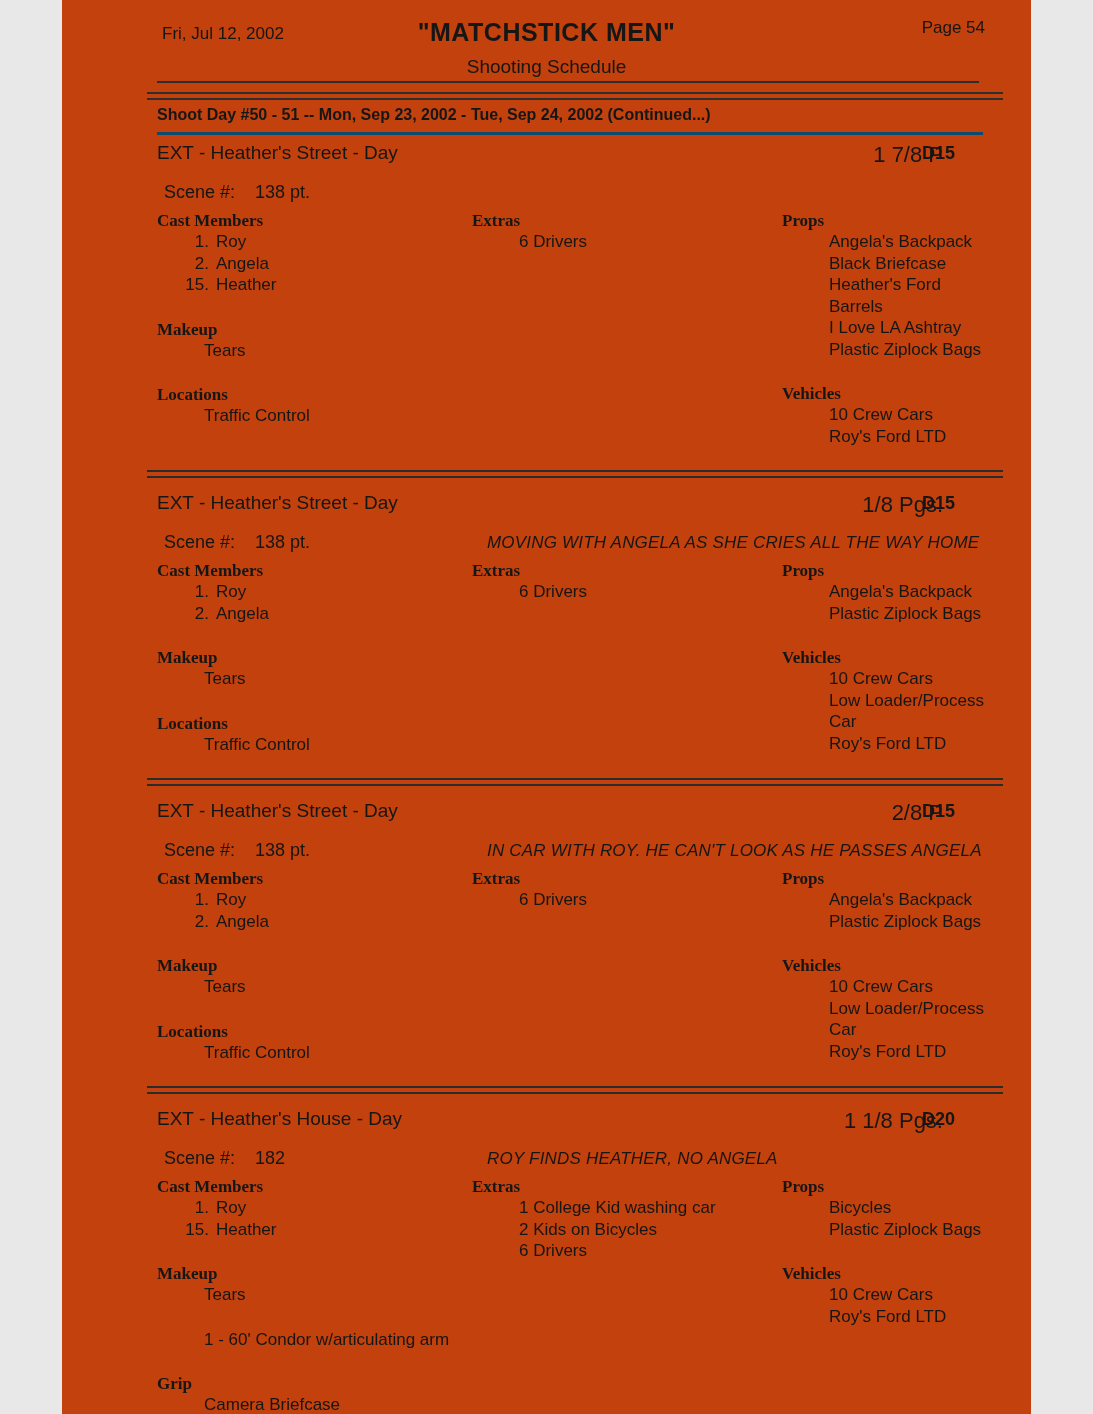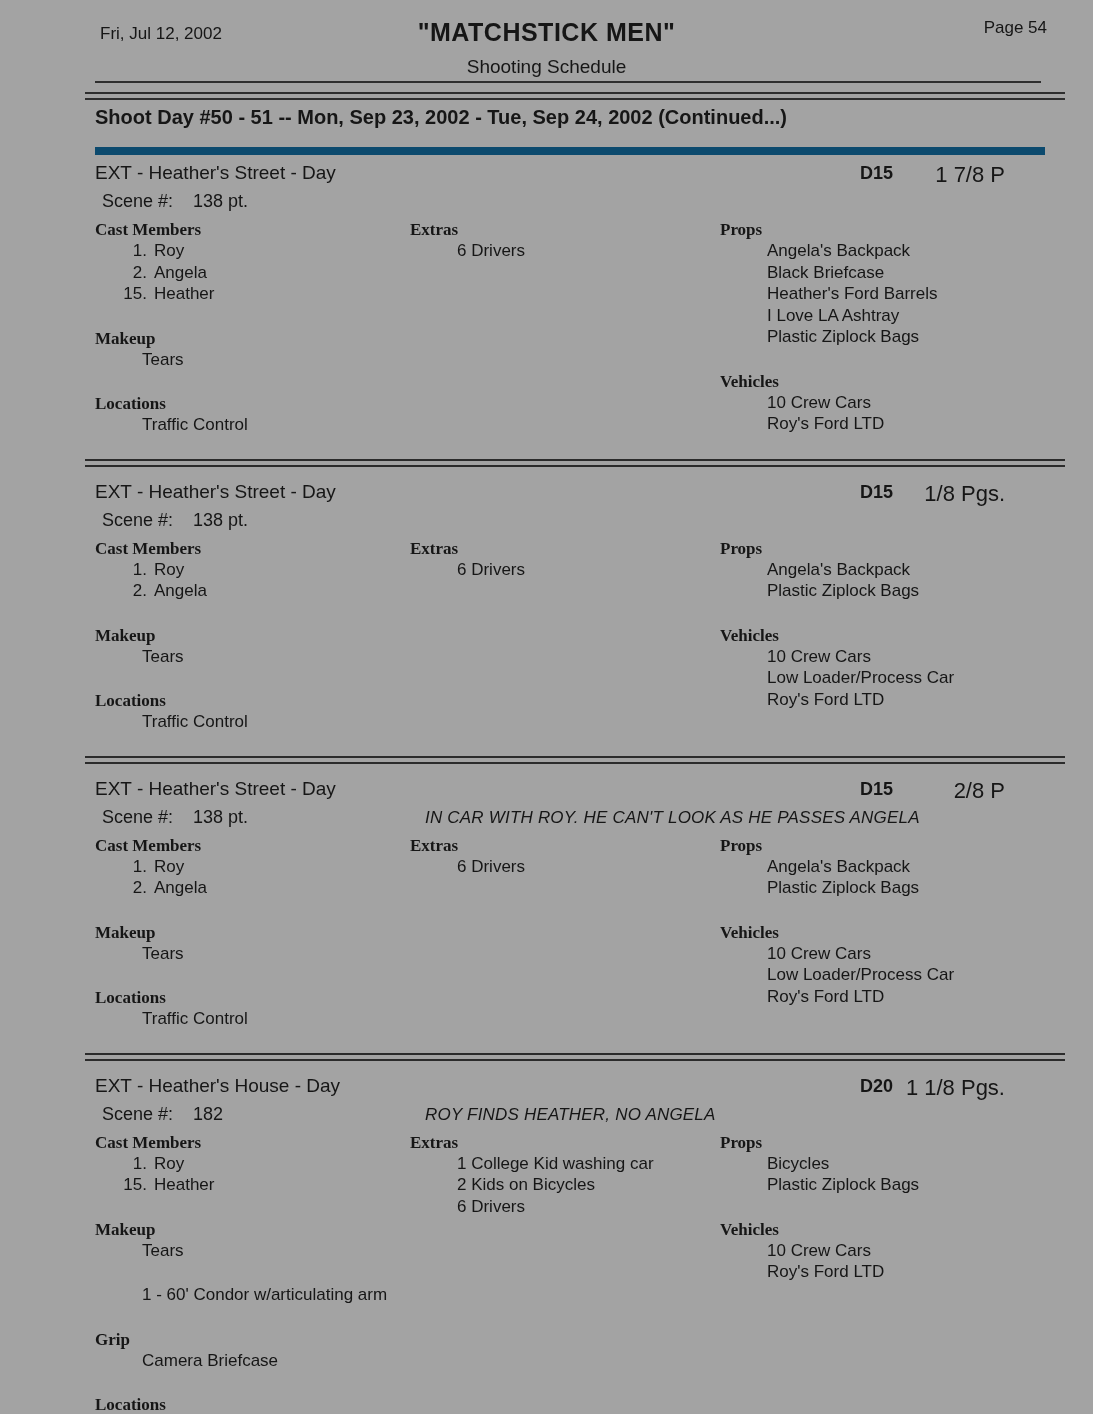--- a/index.html
+++ b/index.html
@@ -1,46 +1,46 @@
 <!DOCTYPE html>
 <html><head>
 <meta charset="utf-8">
 <style>
   html, body { margin: 0; padding: 0; background: #e8e8e8; }
   .page {
-    width: 1093px;
+    width: 969px;
     height: 1414px;
     margin: 0 auto;
-    background: #a3a3a3;
+    background: #c2410c;
     position: relative;
     font-family: "Liberation Sans", sans-serif;
     color: #161616;
     overflow: hidden;
     box-sizing: border-box;
   }
   
   .doc-header { position: relative; padding-top: 18px; }
   .doc-date { position: absolute; left: 100px; top: 24px; font-size: 17px; }
   .doc-page { position: absolute; right: 46px; top: 18px; font-size: 17px; }
   .doc-title { text-align: center; font-weight: bold; font-size: 25px; letter-spacing: 0.5px; }
   .doc-subtitle { text-align: center; font-size: 19px; margin-top: 9px; }
   .rule-subtitle { margin: 3px 52px 0 95px; border-top: 2px solid #2e2e2e; }
   .rule-double { margin: 9px 28px 0 85px; height: 4px; border-top: 2px solid #2e2e2e; border-bottom: 2px solid #2e2e2e; }
-  .banner { margin: 6px 48px 0 95px; font-weight: bold; font-size: 20px; border-bottom: 8px solid #0c4a6e; padding-bottom: 18px; }
+  .banner { margin: 6px 48px 0 95px; font-weight: bold; font-size: 16px; border-bottom: 3px solid #0c4a6e; padding-bottom: 8px; }
   
   .schedule-section { position: relative; padding: 7px 44px 0 95px; box-sizing: border-box; }
   .schedule-section:nth-of-type(1) { min-height: 275px; }
   .schedule-section:nth-of-type(2) { min-height: 250px; }
   .schedule-section:nth-of-type(3) { min-height: 250px; }
   .divider { height: 4px; border-top: 2px solid #2b2b2b; border-bottom: 2px solid #2b2b2b; margin: 0 28px 7px 85px; }
   .sec-head { position: relative; height: 26px; }
   .slugline { font-size: 19px; }
   .daycode { position: absolute; left: 765px; top: 1px; font-weight: bold; font-size: 18px; }
   .pagecount { position: absolute; right: 44px; top: 0; font-size: 22px; }
-  .sec-sub { display: flex; margin-top: 3px; }
+  .sec-sub { display: flex; margin-top: 14px; }
   .scene { width: 330px; font-size: 18px; padding-left: 7px; box-sizing: border-box; }
   .scene-val { margin-left: 20px; }
   .desc { flex: 1; font-style: italic; font-size: 17px; padding-top: 1px; letter-spacing: 0.2px; }
   .sec-body { display: grid; grid-template-columns: 315px 310px 1fr; margin-top: 7px; }
   .group { margin-bottom: 23px; }
   .group-label { font-weight: bold; font-size: 17px; line-height: 21px; font-family: Liberation Serif, serif; }
   .group-items { padding-left: 47px; font-size: 17px; line-height: 21.5px; }
   .group-items.cast { padding-left: 20px; }
   .cast-num { display: inline-block; width: 32px; text-align: right; margin-right: 7px; }
 </style>
@@ -121,20 +121,21 @@
       </section>
       <div class="divider"></div>
       <section class="schedule-section">
         <div class="sec-head">
           <div class="slugline">EXT - Heather's Street - Day</div>
           <div class="daycode">D15</div>
           <div class="pagecount">1/8 Pgs.</div>
         </div>
         <div class="sec-sub">
           <div class="scene"><span>Scene #:</span><span class="scene-val">138 pt.</span></div>
+          <div class="desc">MOVING WITH ANGELA AS SHE CRIES ALL THE WAY HOME</div>
         </div>
         <div class="sec-body">
           <div class="col">
             <div class="group">
               <div class="group-label">Cast Members</div>
               <div class="group-items cast">
                 <div class="item"><span class="cast-num">1.</span><span>Roy</span></div>
                 <div class="item"><span class="cast-num">2.</span><span>Angela</span></div>
               </div>
             </div>

